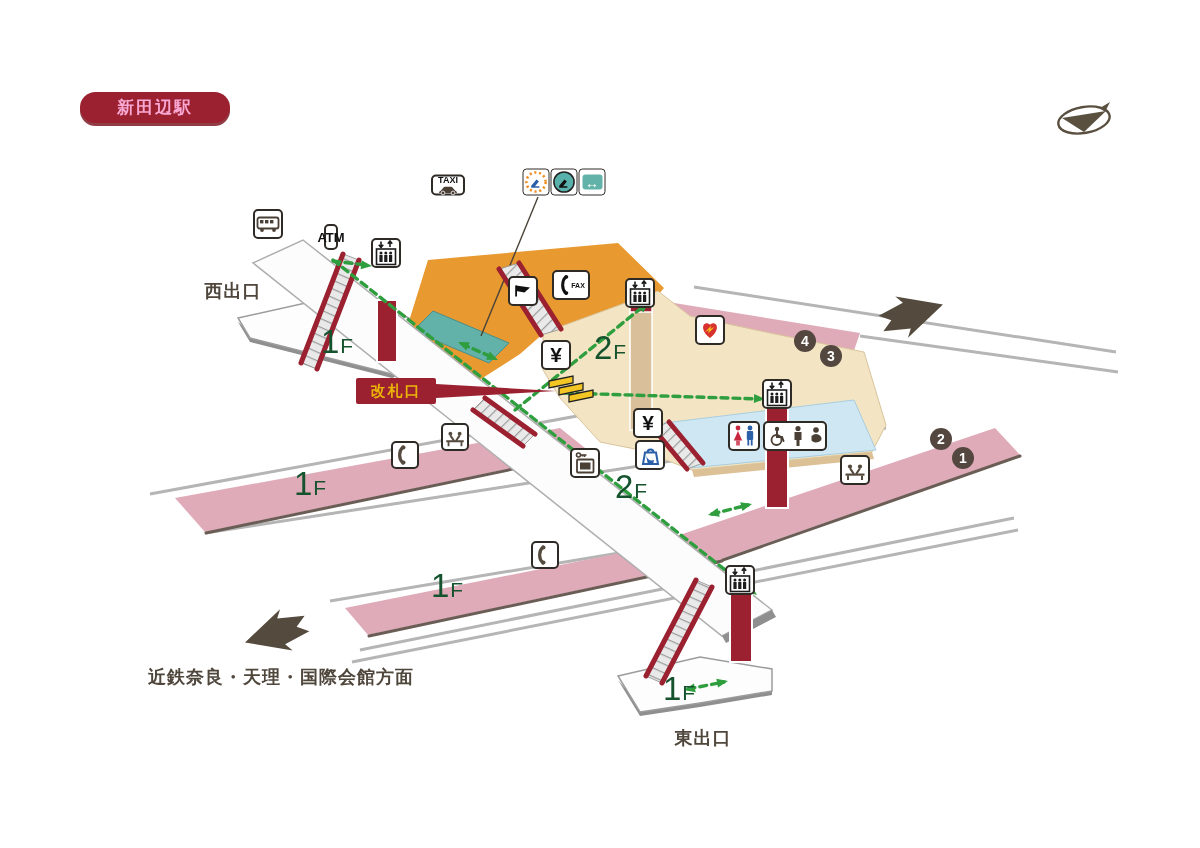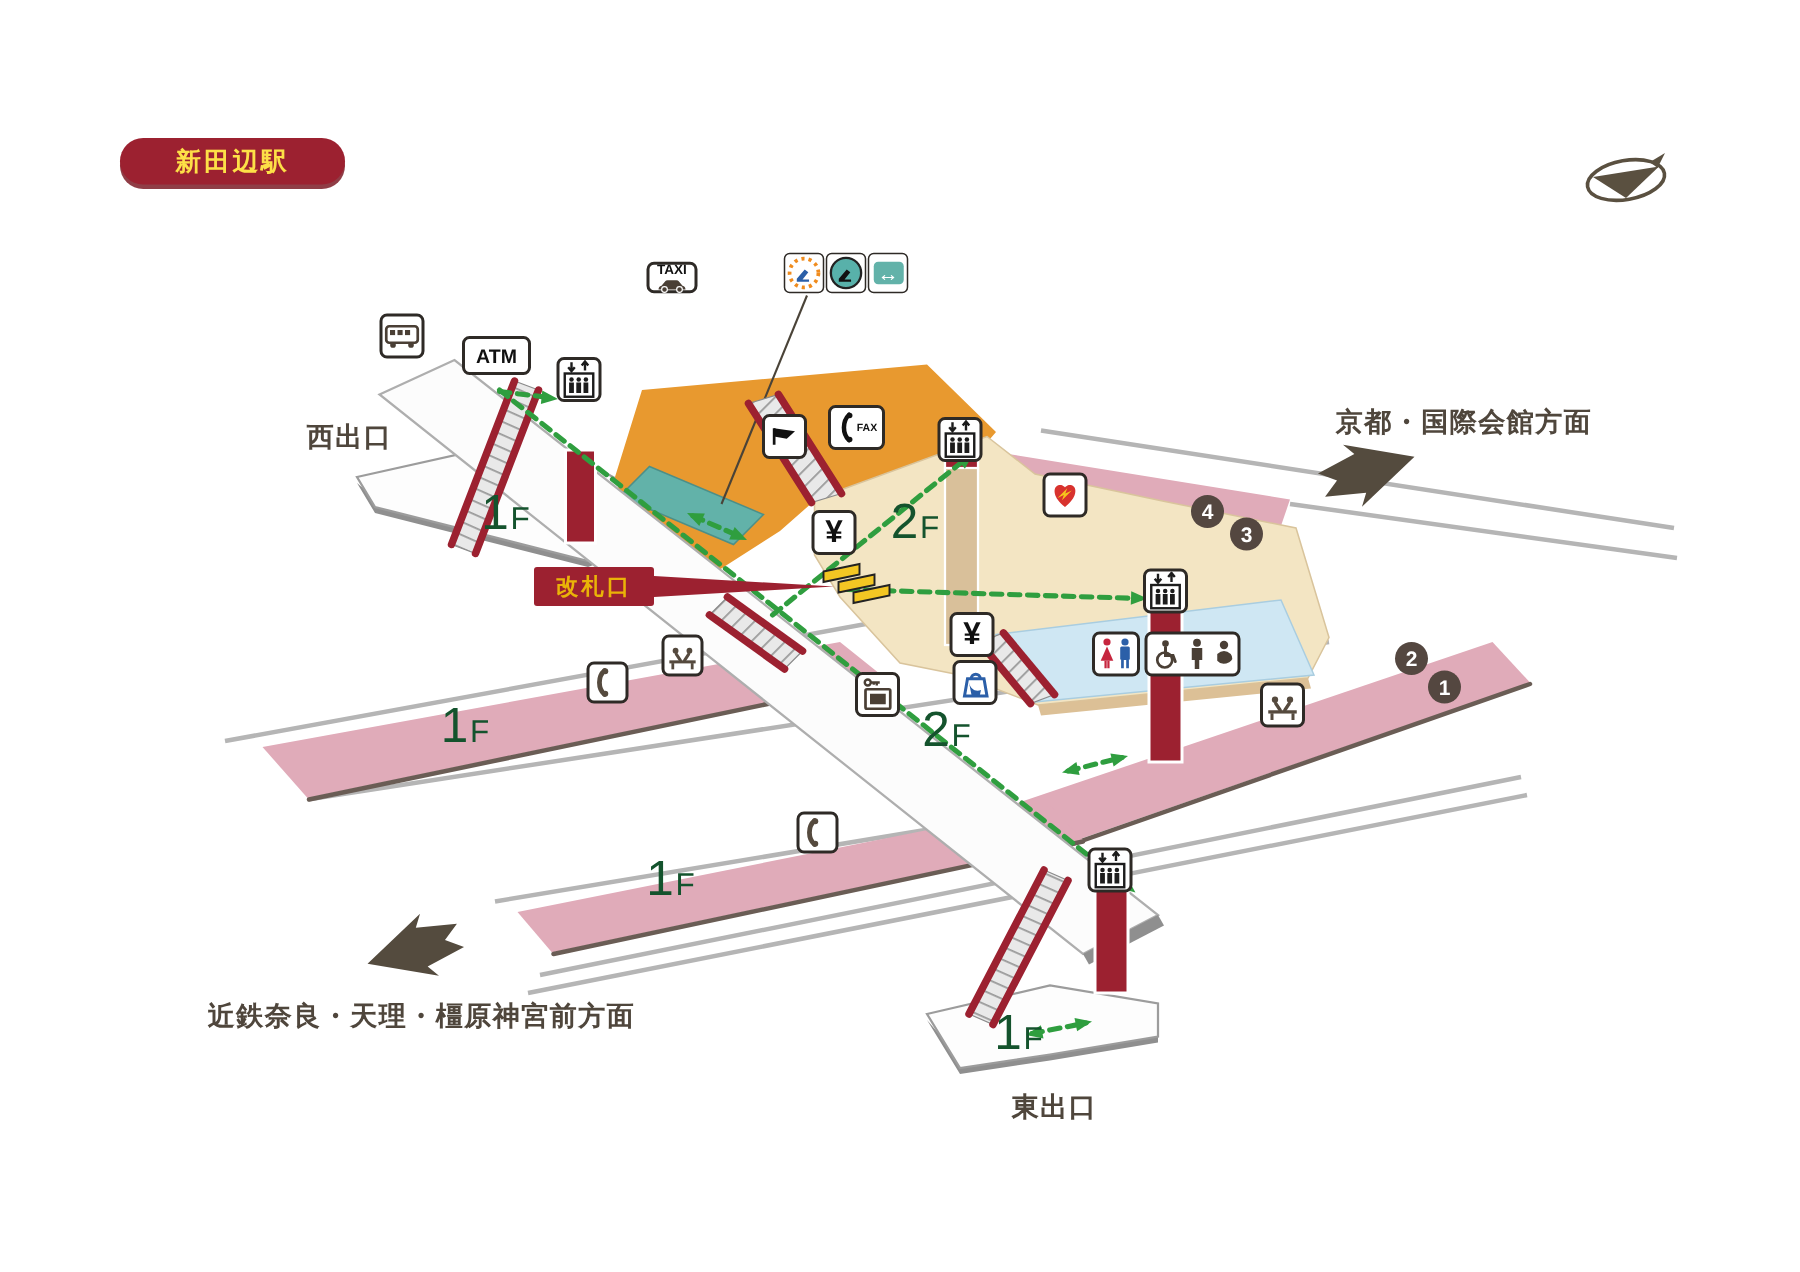--- a/index.html
+++ b/index.html
@@ -25,21 +25,21 @@
   .rail-m{stroke:var(--maroon);stroke-width:5;fill:none;stroke-linecap:round;}
   .pillar{fill:var(--maroon);stroke:#fff;stroke-width:2;}
   .dirarrow{fill:var(--dark);}
   .label{position:absolute;transform:translate(-50%,-50%);color:var(--ink);
          font-weight:700;font-size:18px;letter-spacing:1px;white-space:nowrap;}
   .floor{position:absolute;transform:translate(-50%,-50%);color:#14532d;font-weight:400;
          white-space:nowrap;line-height:1;}
   .floor .n{font-size:33px;}
   .floor .f{font-size:21px;margin-left:1px;}
   .pill{position:absolute;left:80px;top:92px;width:150px;height:31px;background:var(--maroon);
-        border-radius:16px;color:#fde047;font-size:17px;font-weight:700;display:flex;
+        border-radius:16px;color:#f9a8d4;font-size:17px;font-weight:700;display:flex;
         align-items:center;justify-content:center;letter-spacing:2px;
         box-shadow:0 3px 0 rgba(125,27,38,.85);}
   .gate-badge{position:absolute;left:356px;top:378px;width:80px;height:26px;background:var(--maroon);
         color:#eab308;font-size:15px;font-weight:700;display:flex;align-items:center;
         justify-content:center;letter-spacing:2px;border-radius:2px;}
   .badge-circle{position:absolute;width:22px;height:22px;border-radius:50%;background:var(--badgebg);
         color:#fff;font-size:14px;font-weight:700;display:flex;align-items:center;
         justify-content:center;transform:translate(-50%,-50%);}
   .icon{position:absolute;background:#fff;border:2px solid #2e2a26;border-radius:5px;
         display:flex;align-items:center;justify-content:center;box-sizing:border-box;
@@ -191,22 +191,21 @@
       <ellipse cx="28" cy="22" rx="26" ry="13" transform="rotate(-10 28 22)" fill="none" stroke="#5a5040" stroke-width="2.4"></ellipse>
       <polygon points="6,20 50,13 28,34" fill="#5a5040"></polygon>
       <polygon points="44,10 54,4 49,14" fill="#5a5040"></polygon>
     </g>
   </svg>
 
   <div class="pill">新田辺駅</div>
 
   <div class="label" style="left:233px;top:291px;">西出口</div>
   <div class="label" style="left:703px;top:738px;">東出口</div>
-  <div class="label" style="left:976px;top:281px;">京都・国際会館方面</div>
-  <div class="label" style="left:281px;top:677px;">近鉄奈良・天理・橿原神宮前方面</div>
+  <div class="label" style="left:281px;top:677px;">近鉄奈良・天理・国際会館方面</div>
   <div class="gate-badge">改札口</div>
 
   <div class="floor" style="left:337px;top:341px;">
     <span class="n">1</span><span class="f">F</span>
   </div>
   <div class="floor" style="left:610px;top:347px;">
     <span class="n">2</span><span class="f">F</span>
   </div>
   <div class="floor" style="left:310px;top:483px;">
     <span class="n">1</span><span class="f">F</span>
@@ -232,21 +231,21 @@
       <rect x="2.5" y="6.5" width="21" height="11" rx="2"></rect>
         </g>
       <rect x="5" y="9" width="3.4" height="3.4" fill="#4a3f35"></rect>
         <rect x="10" y="9" width="3.4" height="3.4" fill="#4a3f35"></rect>
       <rect x="15" y="9" width="3.4" height="3.4" fill="#4a3f35"></rect>
       <circle cx="7" cy="19" r="1.9" fill="#4a3f35"></circle>
         <circle cx="19" cy="19" r="1.9" fill="#4a3f35"></circle>
       </svg>
   </div>
 
-  <div class="icon" style="left:331px;top:237px;width:46px;height:26px;">
+  <div class="icon" style="left:331px;top:237px;width:14px;height:26px;">
     <span class="txt" style="font-size:13px;">ATM</span>
   </div>
 
   <div class="icon" style="left:386px;top:253px;width:30px;height:30px;">
     <svg width="26" height="26" viewBox="0 0 26 26">
         <g stroke="#1c1c1c" stroke-width="1.6" fill="none">
       <path d="M8,1.5 V7 M5.8,4.8 L8,7.4 L10.2,4.8 M17,7 V1.5 M14.8,3.7 L17,1 L19.2,3.7"></path>
       <rect x="3.5" y="9" width="19" height="15.5"></rect>
         </g>
       <g fill="#1c1c1c">

